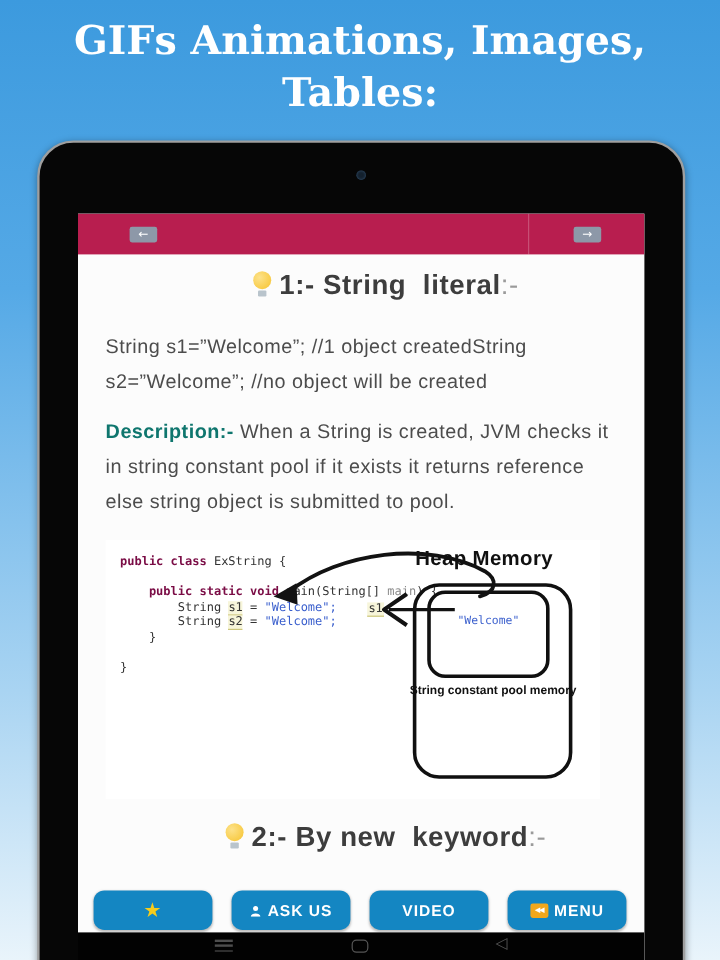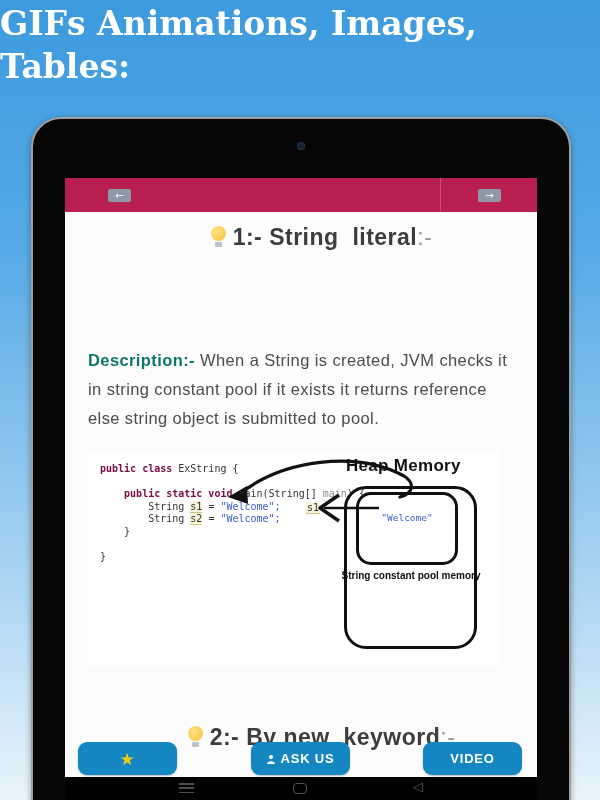--- a/index.html
+++ b/index.html
@@ -5,21 +5,21 @@
   * { margin:0; padding:0; box-sizing:border-box; }
   html,body { width:600px; height:800px; overflow:hidden; }
   body {
     font-family:"Liberation Sans", sans-serif;
     background:linear-gradient(180deg,#3c9ade 0%, #55a9e6 30%, #a9d4f2 72%, #e9f4fb 100%);
     position:relative;
   }
 
   
   .page-header {
-    padding-top:2px; text-align:left; color:#ffffff;
+    padding-top:12px; text-align:center; color:#ffffff;
     font-family:"DejaVu Serif", serif; font-weight:bold;
     font-size:33px; line-height:43px; letter-spacing:0px;
   }
 
   
   .tablet {
     position:absolute; left:31px; top:117px; width:540px; height:723px;
     background:#060606; border:2px solid #9f9f9f; border-radius:30px;
     box-shadow:0 2px 6px rgba(0,0,0,.35);
   }
@@ -42,21 +42,21 @@
   }
   .nav-arrow.back { left:43px; }
   .nav-arrow.fwd  { left:413px; }
 
   
   .lesson-heading {
     position:absolute; left:0; width:472px; text-align:center;
     font-size:23px; font-weight:bold; color:#3d3d3d; white-space:pre; letter-spacing:.5px;padding-left:40px;
   }
   .lesson-heading .suffix { color:#9a9a9a; font-weight:normal; }
-  .h1 { top:46px; } .h2 { top:506px;margin-top:40px; }
+  .h1 { top:46px; } .h2 { top:506px; }
   .bulb { display:inline-block; position:relative; width:17px; height:22px; vertical-align:-3px; margin-right:6px; }
   .bulb .glass { position:absolute; left:1px; top:0; width:15px; height:15px; border-radius:50%;
     background:radial-gradient(circle at 35% 35%, #fde28a, #f6c32e); }
   .bulb .base { position:absolute; left:5px; bottom:1px; width:7px; height:5px; background:#b9c4cc; border-radius:1px; }
 
   
   .para {
     position:absolute; left:23px; width:424px; font-size:16.5px; line-height:29px;
     color:#4c4c4c; letter-spacing:.4px;
   }
@@ -116,20 +116,21 @@
   <div class="screen">
 
     <div class="topbar">
       <button class="nav-arrow back">←</button>
       <button class="nav-arrow fwd">→</button>
       <div class="divider"></div>
     </div>
 
     <div class="lesson-heading h1"><span class="bulb"><span class="glass"></span><span class="base"></span></span><span>1:-</span><span> </span><span>String  literal</span><span class="suffix">:-</span></div>
 
+    <div class="para p1">String s1=”Welcome”; //1 object createdString s2=”Welcome”; //no object will be created</div>
 
     <div class="para p2"><b>Description:-</b><span> When a String is created, JVM checks it in string constant pool if it exists it returns reference else string object is submitted to pool.</span></div>
 
     <div class="diagram">
       <pre class="code"><span class="kw">public class</span><span> ExString {</span>
 
 <span class="kw">    public static void</span><span> main</span><span>(String[] </span><span class="arg">main</span><span>) {</span>
 <span>        String </span><span class="var">s1</span><span> = </span><span class="str">"Welcome";</span>
 <span>        String </span><span class="var">s2</span><span> = </span><span class="str">"Welcome";</span>
 <span>    }</span>
@@ -161,20 +162,24 @@
       <button class="action-btn">
         <svg width="10" height="10" viewBox="0 0 10 10">
           <circle cx="5" cy="3" r="2.1" fill="#ffffff"></circle>
           <path d="M1 10 C1 6.3 9 6.3 9 10 Z" fill="#ffffff"></path>
         </svg>
         <span>ASK US</span>
       </button>
       <button class="action-btn">
         <span>VIDEO</span>
       </button>
+      <button class="action-btn">
+        <span class="menu-icon">◀◀</span>
+        <span>MENU</span>
+      </button>
     </div>
 
     <div class="android-nav">
       <div class="icon-recents">
           <div></div>
           <div></div>
           <div></div>
         </div>
       <div class="icon-home"></div>
       <div class="icon-back">◁</div>

